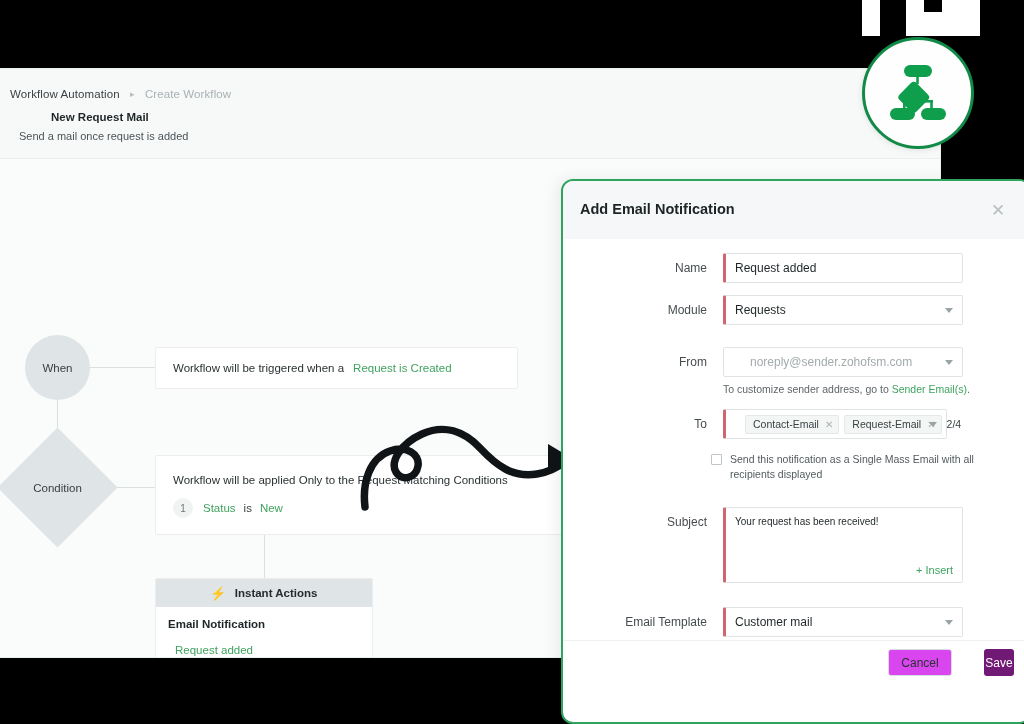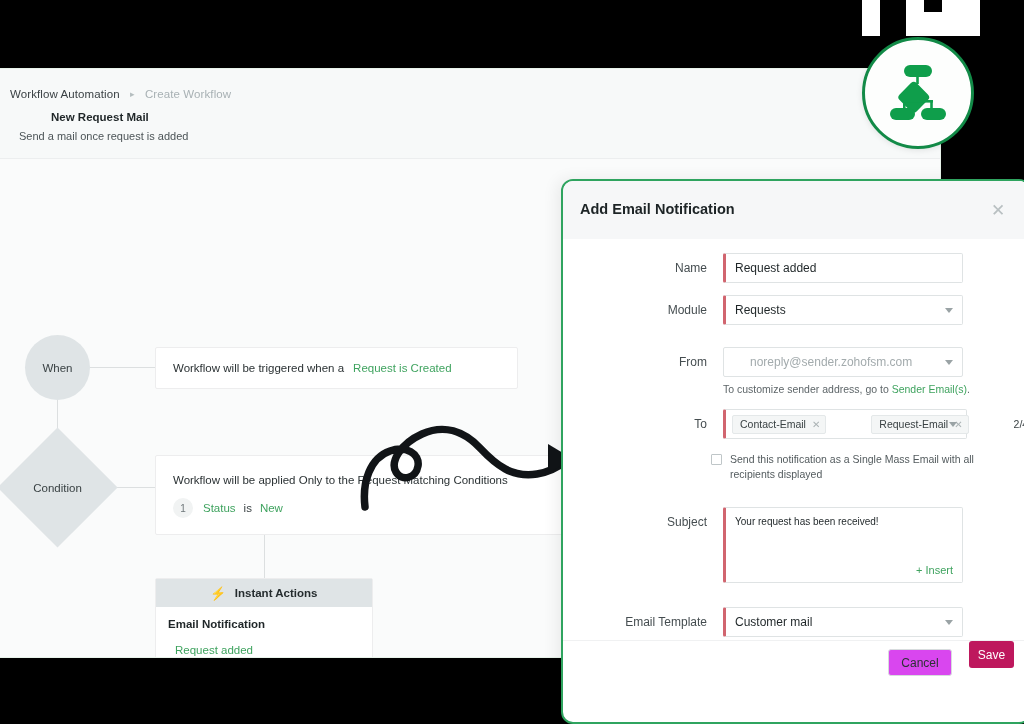--- a/index.html
+++ b/index.html
@@ -344,30 +344,29 @@
   .helper {
     font-size: 10.5px;
     color: #5e6669;
     margin: 6px 0 0 0;
   }
   .helper a { color: #3fa35f; text-decoration: none; }
 
   
   .tofield {
     position: relative;
-    width: 244px;
+    width: 224px;
     min-height: 30px;
     border: 1px solid #dfe3e4;
     border-left: 3px solid #d1656f;
     border-radius: 2px;
     display: flex;
     align-items: center;
-    padding: 0 6px 0 6px;
+    padding: 0 6px 0 19px;
     background: #fff;
-    gap: 40px;
   }
   .pill {
     display: inline-flex;
     align-items: center;
     height: 19px;
     background: #f4f6f6;
     border: 1px solid #e4e8e9;
     border-radius: 2px;
     padding: 0 5px 0 7px;
     font-size: 10.5px;
@@ -453,25 +452,25 @@
     border: 1px solid #d7dcdd;
     border-radius: 3px;
     background: #d946ef;
     font-family: "Liberation Sans", sans-serif;
     font-size: 12px;
     color: #2b3234;
     cursor: pointer;
   }
   .btn-save {
     position: absolute;
-    right: 15px; top: 0;
-    width: 45px; height: 27px;
+    right: 15px; top: 8px;
+    width: 30px; height: 27px;
     border: none;
     border-radius: 3px;
-    background: #be185d;
+    background: #701a75;
     font-family: "Liberation Sans", sans-serif;
     font-size: 12px;
     color: #ffffff;
     cursor: pointer;
   }
 </style>
 </head>
 <body>
 
 <div id="stage">

